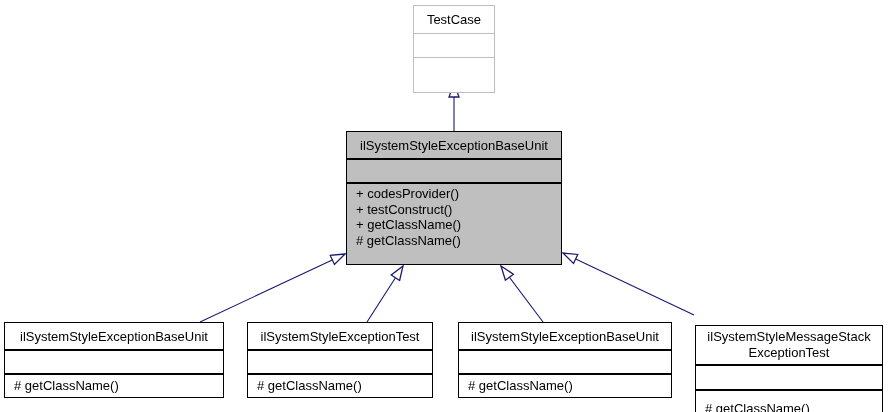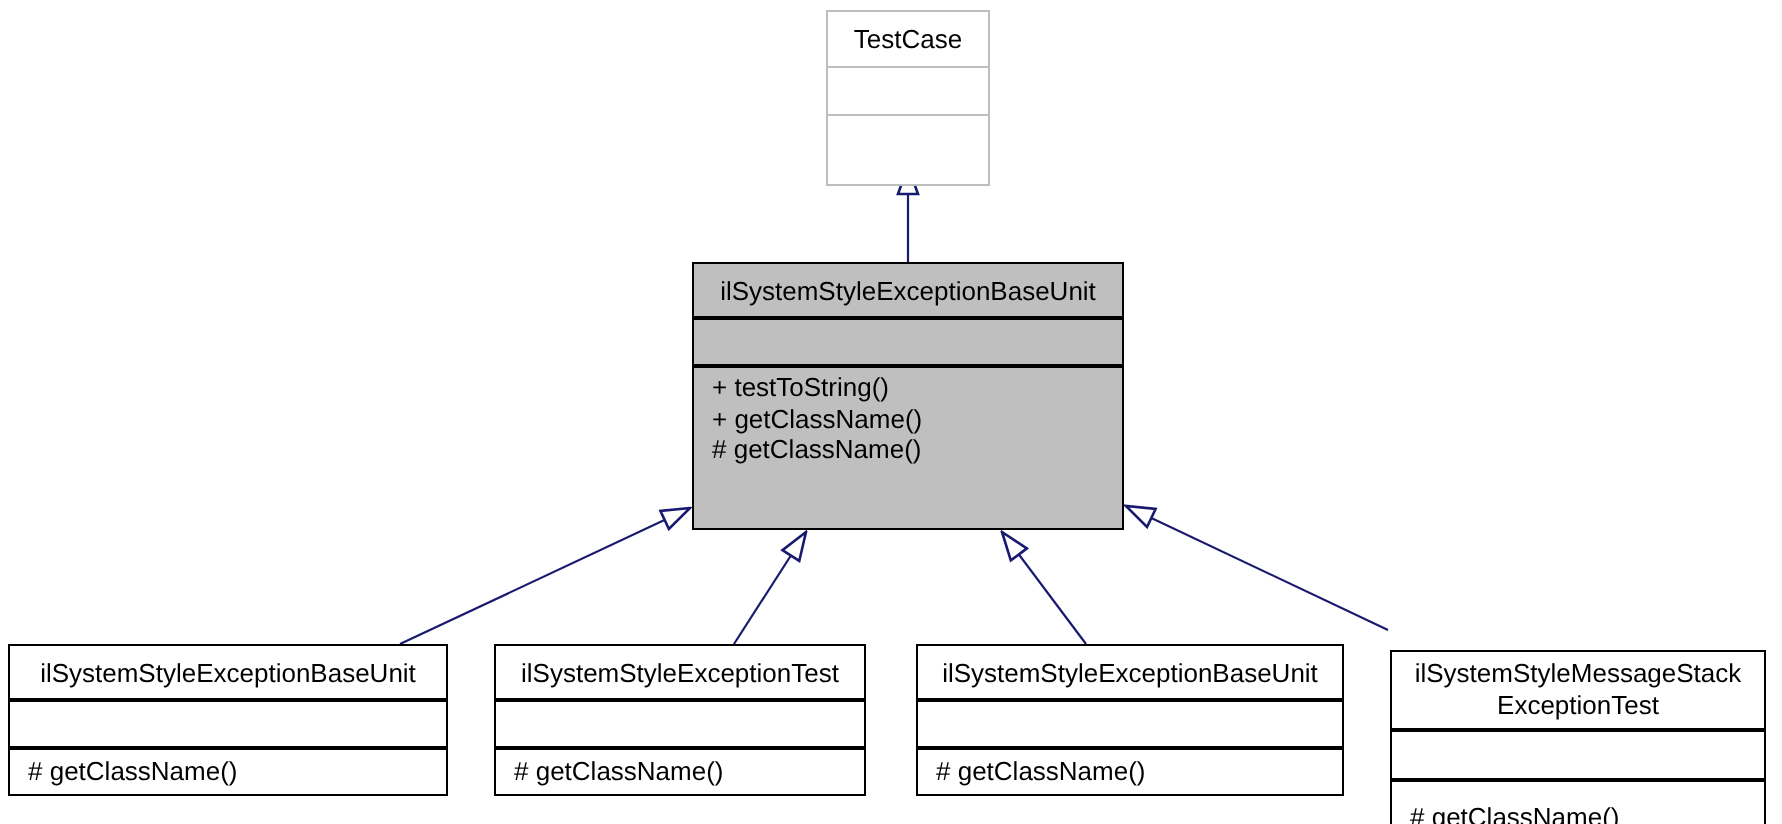--- a/index.html
+++ b/index.html
@@ -111,21 +111,22 @@
   <div id="node-testcase" class="uml-node">
     <div class="sec sec-title">TestCase</div>
     <div class="sec sec-attrs"></div>
     <div class="sec sec-methods"></div>
   </div>
 
   <div id="node-base" class="uml-node">
     <div class="sec sec-title">ilSystemStyleExceptionBaseUnit</div>
     <div class="sec sec-attrs"></div>
     <div class="sec sec-methods">
-        <div class="member-line">+ testToString()</div>
+        <div class="member-line">+ codesProvider()</div>
+        <div class="member-line">+ testConstruct()</div>
         <div class="member-line">+ getClassName()</div>
         <div class="member-line"># getClassName()</div>
       </div>
   </div>
 
   <div id="node-color" class="uml-node single">
     <div class="sec sec-title">ilSystemStyleExceptionBaseUnit</div>
     <div class="sec sec-attrs"></div>
     <div class="sec sec-methods">
         <div class="member-line"># getClassName()</div>

